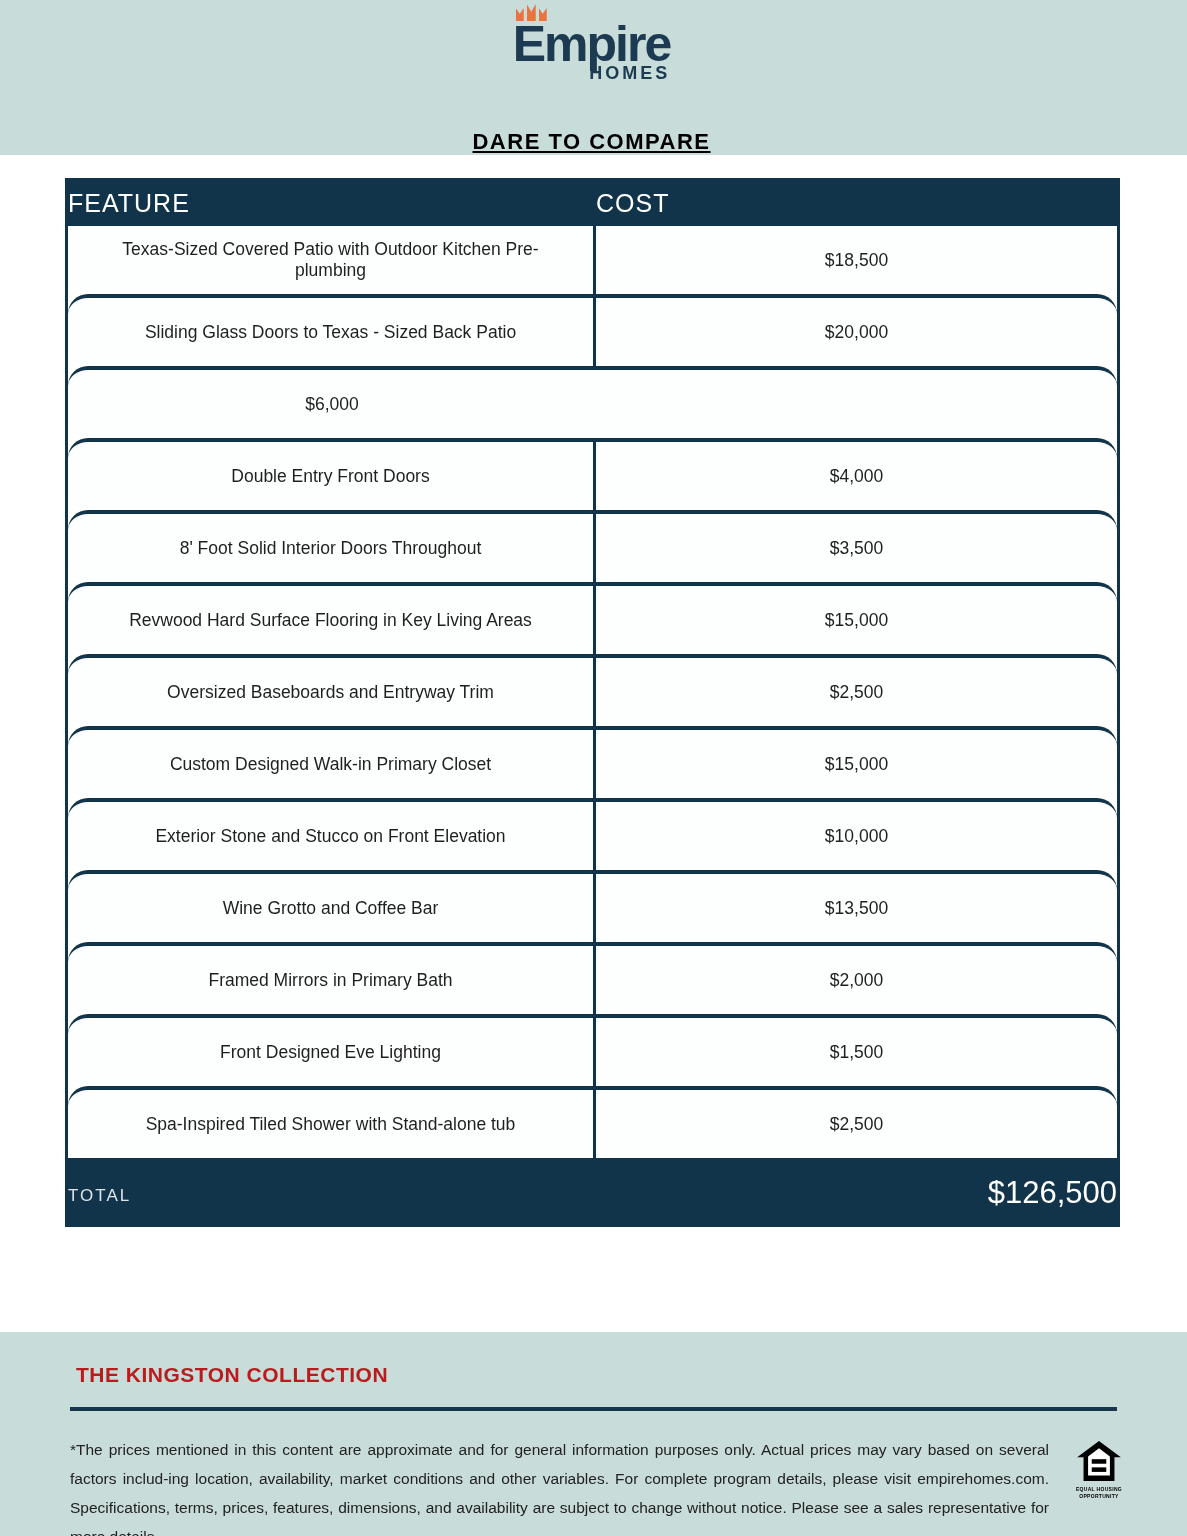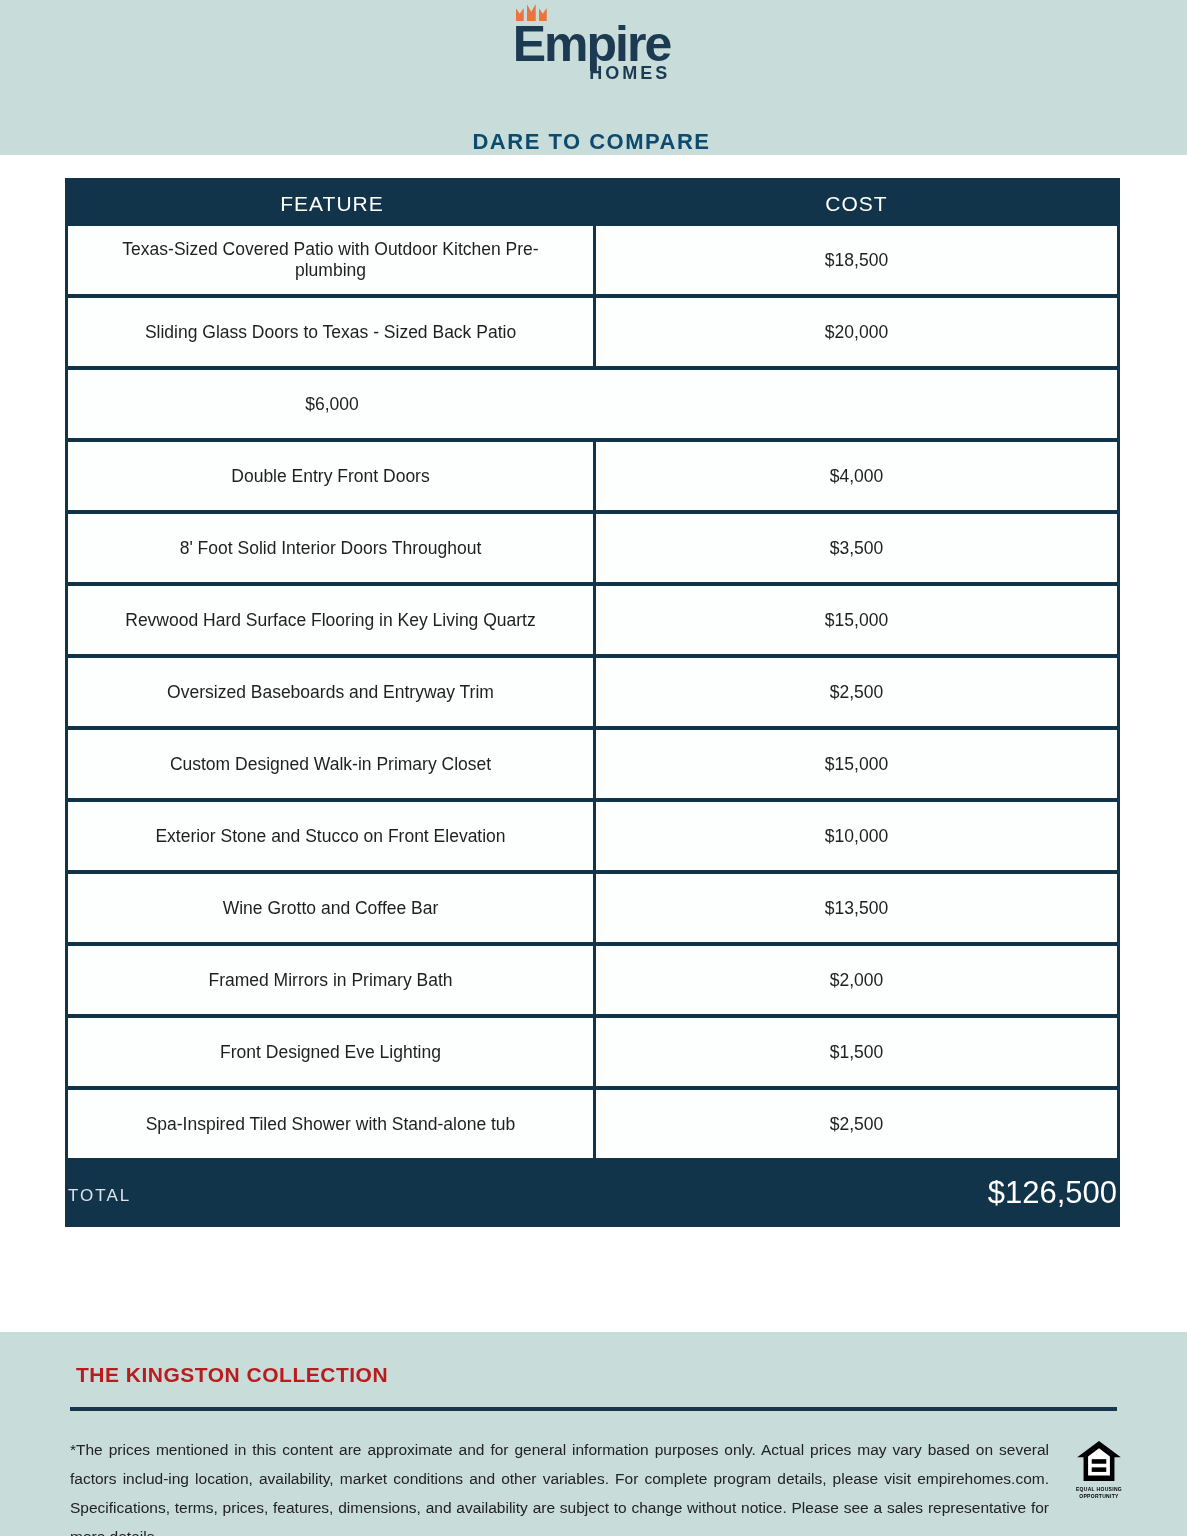--- a/index.html
+++ b/index.html
@@ -47,53 +47,54 @@
     font-size: 18px;
     font-weight: bold;
     color: #1c3a52;
     letter-spacing: 3px;
     text-align: right;
     margin-top: -6px;
   }
   .tagline {
     font-size: 22px;
     font-weight: bold;
-    color: #0c4a6e;
+    color: #000000;
     letter-spacing: 1.5px;
     margin-top: 0px;
+    text-decoration: underline;
   }
 
   
   .table {
     margin: 23px 0 0 65px;
     width: 1055px;
     border: 3px solid #12344a;
     box-sizing: border-box;
   }
   .thead {
     height: 45px;
     background: #12344a;
     color: #ffffff;
     display: grid;
     grid-template-columns: 528px 1fr;
     align-items: center;
   }
   .th {
-    text-align: center;
-    font-size: 21px;
+    text-align: left;
+    font-size: 25px;
     letter-spacing: 1px;
     font-weight: normal;
   }
   .row {
     display: grid;
     grid-template-columns: 528px 1fr;
     background: #fdfefe;
     height: 68px;
   }
-  .row + .row { border-top: 4px solid #12344a; }
+  .row + .row { border-top: 4px solid #12344a; border-radius: 20px; }
   .cell {
     display: flex;
     align-items: center;
     justify-content: center;
     text-align: center;
     font-size: 17.5px;
     color: #1f1f1f;
     padding: 0 24px;
   }
   .cell.feature { border-right: 3px solid #12344a; }
@@ -203,21 +204,21 @@
     </div>
     <div class="row">
       <div class="cell feature">Double Entry Front Doors</div>
       <div class="cell">$4,000</div>
     </div>
     <div class="row">
       <div class="cell feature">8' Foot Solid Interior Doors Throughout</div>
       <div class="cell">$3,500</div>
     </div>
     <div class="row">
-      <div class="cell feature">Revwood Hard Surface Flooring in Key Living Quartz</div>
+      <div class="cell feature">Revwood Hard Surface Flooring in Key Living Areas</div>
       <div class="cell">$15,000</div>
     </div>
     <div class="row">
       <div class="cell feature">Oversized Baseboards and Entryway Trim</div>
       <div class="cell">$2,500</div>
     </div>
     <div class="row">
       <div class="cell feature">Custom Designed Walk-in Primary Closet</div>
       <div class="cell">$15,000</div>
     </div>

